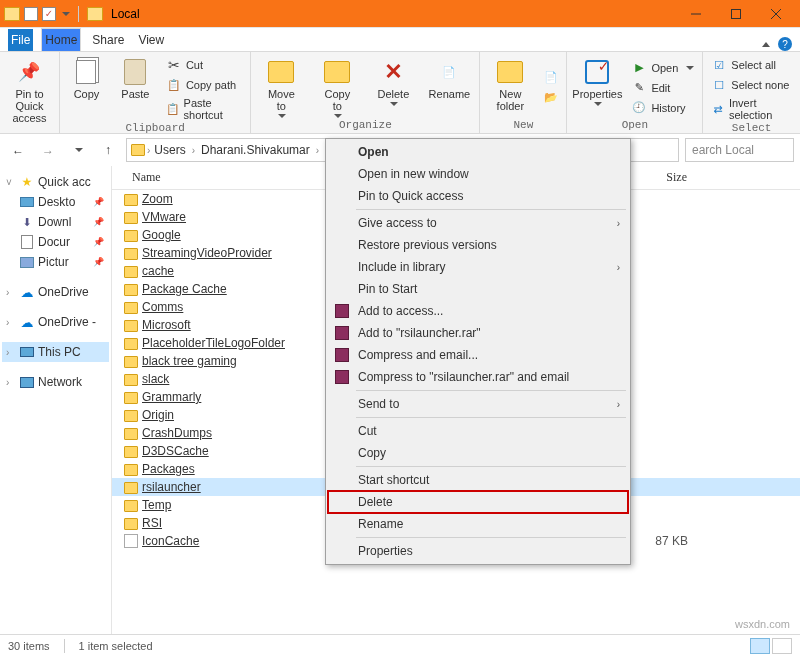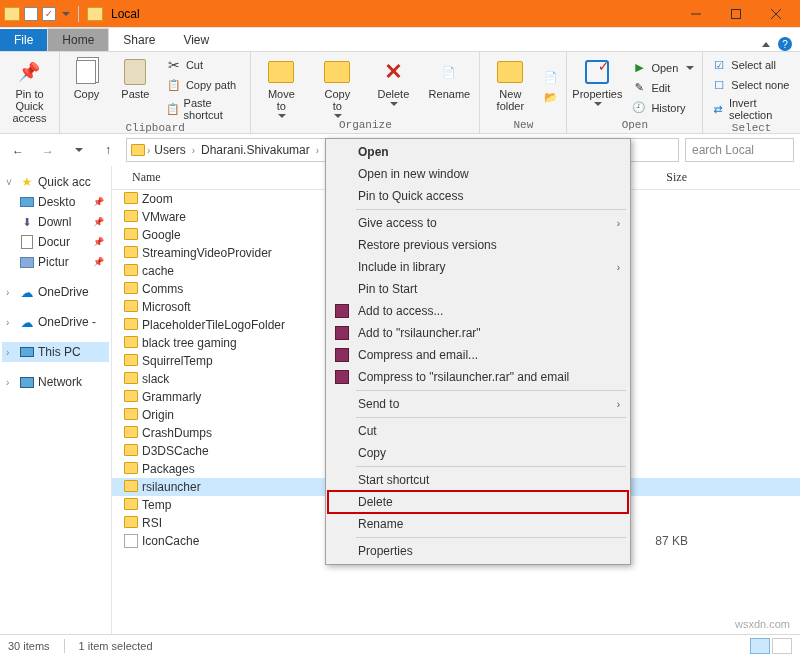--- a/index.html
+++ b/index.html
@@ -12,23 +12,23 @@
 .titlebar .title { margin-left: 8px; font-size: 12px; }
 .titlebar .winbtns { margin-left: auto; display: flex; }
 .titlebar .winbtn { width: 40px; height: 28px; display: flex; align-items: center; justify-content: center; }
 .titlebar .winbtn svg { width: 10px; height: 10px; }
 .check { width: 14px; height: 14px; border: 1px solid #888; display: inline-flex; align-items: center; justify-content: center; background: #fff; }
 .check.checked::after { content: "✓"; font-size: 10px; color: #d0554a; }
 .chevdown { border-left: 4px solid transparent; border-right: 4px solid transparent; border-top: 4px solid #555; margin-left: 2px; }
 
 
 .ribbontabs { height: 24px; display: flex; align-items: flex-end; border-bottom: 1px solid #dadada; }
-.tab { padding: 4px 14px; font-size: 12px; color: #333; }
+.tab { padding: 4px 3px; font-size: 12px; color: #333; margin-left: 8px; }
 .tab.file { background: #1979ca; color: #fff; }
-.tab.active { background: #a3a3a3; border: 1px solid #dadada; border-bottom: none; }
+.tab.active { background: #3b82f6; border: 1px solid #dadada; border-bottom: none; }
 .ribbontabs .help { margin-left: auto; display: flex; align-items: center; gap: 8px; padding-right: 8px; }
 .upchev { border-left: 4px solid transparent; border-right: 4px solid transparent; border-bottom: 5px solid #555; }
 .help-circle { width: 14px; height: 14px; border-radius: 50%; background: #1979ca; color: #fff; font-size: 10px; display: flex; align-items: center; justify-content: center; }
 
 
 .ribbon { height: 82px; background: #f5f5f5; border-bottom: 1px solid #dadada; display: flex; }
 .rgroup { border-right: 1px solid #dadada; padding: 4px 6px 2px; display: flex; flex-direction: column; }
 .rgroup .grow { display: flex; gap: 8px; flex: 1; }
 .rgroup .glabel { text-align: center; font-size: 11px; color: #666; font-family: Liberation Mono, monospace; }
 .bigbtn { display: flex; flex-direction: column; align-items: center; justify-content: flex-start; gap: 2px; width: 48px; font-size: 11px; text-align: center; color: #333; padding-top: 2px; }
@@ -73,21 +73,21 @@
 .filelist { flex: 1; overflow: hidden; position: relative; }
 .listhdr { display: flex; font-size: 12px; color: #333; border-bottom: 1px solid #e5e5e5; }
 .listhdr > div { padding: 4px 6px; border-right: 1px solid transparent; font-family: Liberation Serif, serif; }
 .col-name { width: 252px; padding-left: 20px !important; }
 .col-date { width: 130px; }
 .col-type { width: 120px; }
 .col-size { width: 80px; text-align: right; }
 .rows { }
 .row { display: flex; align-items: center; font-size: 12px; color: #333; height: 18px; }
 .row.sel { background: #cce8ff; }
-.row .cell-name { width: 252px; display: flex; align-items: flex-start; gap: 4px; padding-left: 12px; }
+.row .cell-name { width: 252px; display: flex; align-items: flex-end; gap: 4px; padding-left: 12px; text-decoration: underline; }
 .row .cell-date { width: 130px; color: #555; }
 .row .cell-type { width: 120px; color: #555; }
 .row .cell-size { width: 80px; text-align: right; color: #555; padding-right: 6px; }
 .file-ico { width: 14px; height: 14px; background: #fff; border: 1px solid #aaa; }
 
 
 .ctxmenu { position: absolute; left: 325px; top: 138px; width: 306px; background: #f0f0f0; border: 1px solid #a0a0a0; box-shadow: 2px 2px 6px rgba(0,0,0,0.3); padding: 2px; z-index: 100; }
 .ctxitem { display: flex; align-items: center; padding: 4px 8px 4px 30px; font-size: 12px; color: #333; position: relative; }
 .ctxitem.bold { font-weight: 600; }
 .ctxitem.highlight { outline: 2px solid #c00; outline-offset: -1px; }
@@ -436,20 +436,29 @@
             <span class="folder-sm"></span>
             <span>cache</span>
           </div>
           <div class="cell-date"></div>
           <div class="cell-type"></div>
           <div class="cell-size"></div>
         </div>
         <div class="row">
           <div class="cell-name">
             <span class="folder-sm"></span>
+            <span>Package Cache</span>
+          </div>
+          <div class="cell-date"></div>
+          <div class="cell-type"></div>
+          <div class="cell-size"></div>
+        </div>
+        <div class="row">
+          <div class="cell-name">
+            <span class="folder-sm"></span>
             <span>Comms</span>
           </div>
           <div class="cell-date"></div>
           <div class="cell-type"></div>
           <div class="cell-size"></div>
         </div>
         <div class="row">
           <div class="cell-name">
             <span class="folder-sm"></span>
             <span>Microsoft</span>
@@ -464,29 +473,20 @@
             <span>PlaceholderTileLogoFolder</span>
           </div>
           <div class="cell-date"></div>
           <div class="cell-type"></div>
           <div class="cell-size"></div>
         </div>
         <div class="row">
           <div class="cell-name">
             <span class="folder-sm"></span>
             <span>black tree gaming</span>
-          </div>
-          <div class="cell-date"></div>
-          <div class="cell-type"></div>
-          <div class="cell-size"></div>
-        </div>
-        <div class="row">
-          <div class="cell-name">
-            <span class="folder-sm"></span>
-            <span>SquirrelTemp</span>
           </div>
           <div class="cell-date"></div>
           <div class="cell-type"></div>
           <div class="cell-size"></div>
         </div>
         <div class="row">
           <div class="cell-name">
             <span class="folder-sm"></span>
             <span>slack</span>
           </div>

